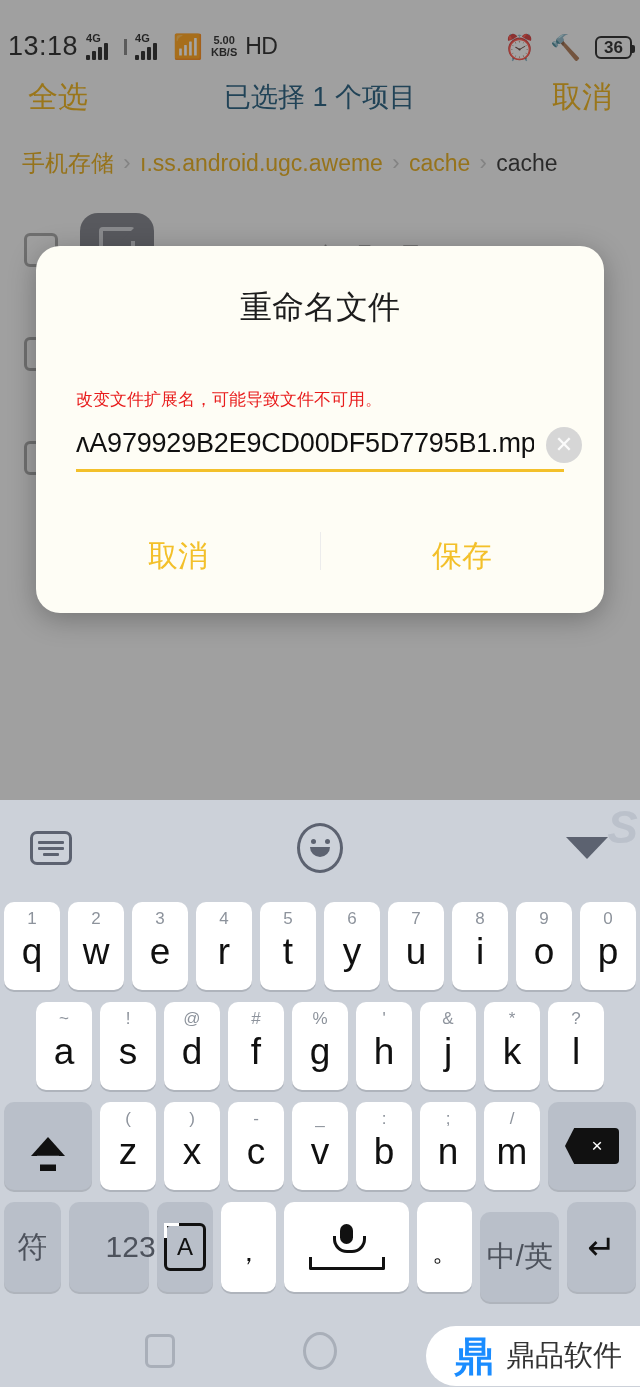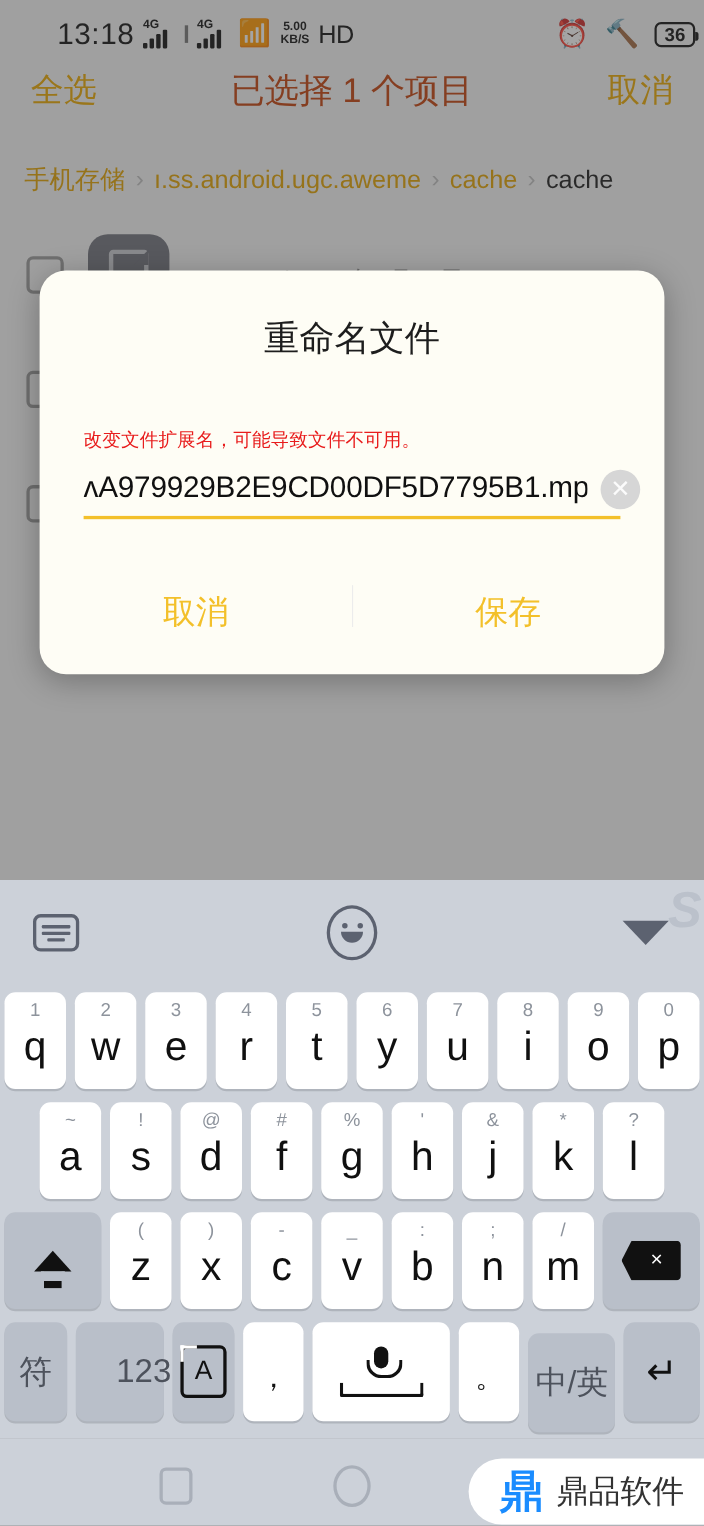--- a/index.html
+++ b/index.html
@@ -6,22 +6,22 @@
   html, body {
     width: 640px; height: 1387px;
     font-family: "Liberation Sans", "DejaVu Sans", sans-serif;
     overflow: hidden; background: #8e8e8e;
   }
   #screen { position: relative; width: 640px; height: 1387px; overflow: hidden; }
 
   
   #app { position: absolute; inset: 0 0 587px 0; background: #f2f2f2; }
   .statusbar {
-    height: 62px; display: flex; align-items: center;
-    padding: 0 8px; font-size: 25px; color: #111; margin-left: 44px;
+    height: 62px; display: flex; align-items: flex-end;
+    padding: 0 8px; font-size: 25px; color: #111;
   }
   .sb-left { display: flex; align-items: center; gap: 8px; }
   .sb-right { margin-left: auto; display: flex; align-items: center; gap: 14px; }
   .sb-time { font-size: 27px; letter-spacing: .5px; }
   .sig { position: relative; display: inline-block; width: 30px; height: 26px; }
   .sig .bars { position: absolute; bottom: 0; left: 0; display: flex; align-items: flex-end; gap: 2px; height: 17px; }
   .sig .bars i { display: block; width: 4px; background: #111; border-radius: 1px; }
   .sig .bars i:nth-child(1){ height: 5px; }
   .sig .bars i:nth-child(2){ height: 9px; }
   .sig .bars i:nth-child(3){ height: 13px; }
@@ -33,23 +33,23 @@
   .hd { font-size: 23px; letter-spacing: -.5px; }
   .battery {
     border: 2px solid #111; border-radius: 6px; padding: 1px 7px;
     font-size: 17px; line-height: 1; position: relative; font-weight: bold;
   }
   .battery::after {
     content: ""; position: absolute; right: -5px; top: 7px;
     width: 3px; height: 8px; background: #111; border-radius: 0 2px 2px 0;
   }
 
-  .appbar { height: 70px; display: flex; align-items: flex-start; padding: 0 28px; }
+  .appbar { height: 70px; display: flex; align-items: center; padding: 0 28px; }
   .appbar .side { font-size: 30px; color: #e8a700; white-space: nowrap; }
-  .appbar .title { flex: 1; text-align: center; font-size: 31px; color: #c2410c; }
+  .appbar .title { flex: 1; text-align: center; font-size: 27px; color: #0c4a6e; }
 
   .crumbs { height: 62px; display: flex; align-items: center; padding-left: 22px; font-size: 23px; }
   .crumb { color: #e0a000; white-space: nowrap; }
   .crumb.current { color: #1d1d1d; }
   .crumb-sep {
     width: 26px; text-align: center; color: #bdbdbd; font-size: 22px; flex: 0 0 26px;
   }
 
   .filelist { padding-top: 4px; }
   .filerow { display: flex; align-items: center; height: 104px; padding: 0 24px; }

